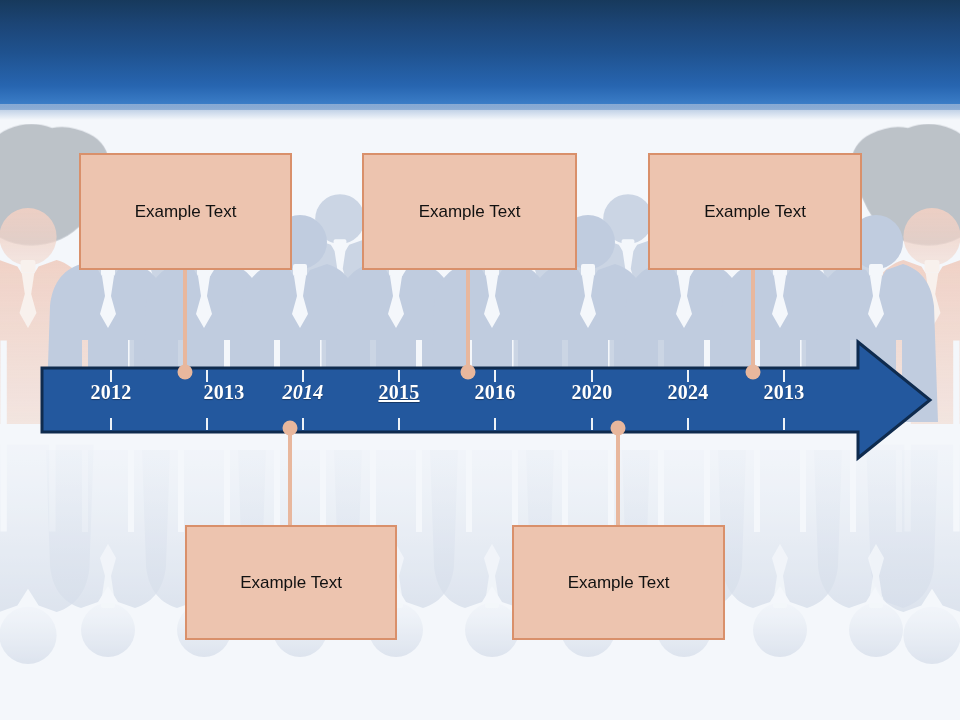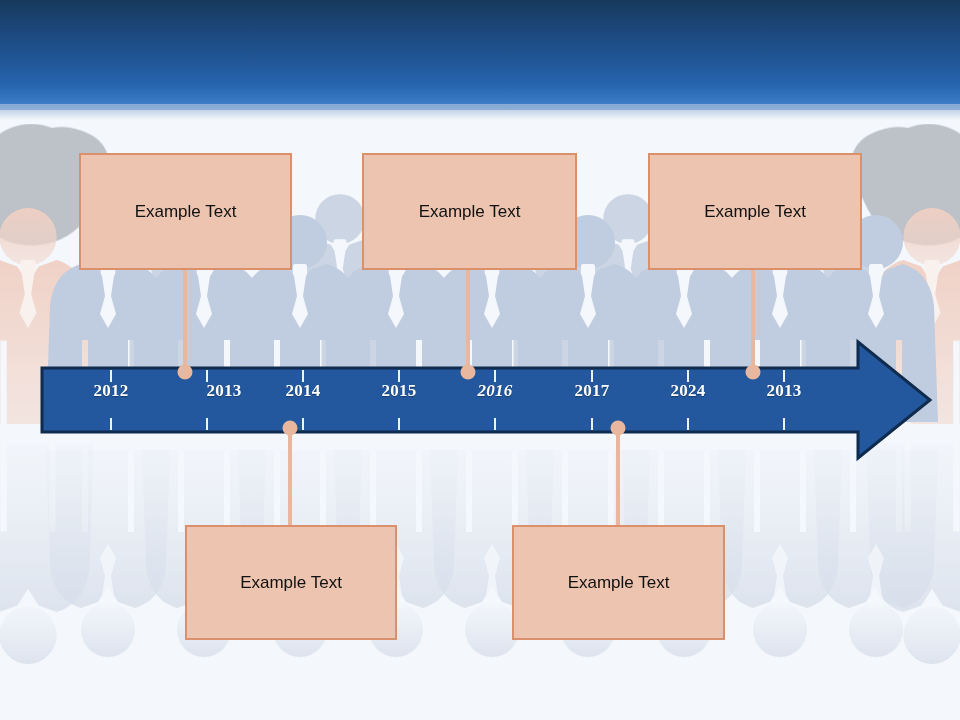--- a/index.html
+++ b/index.html
@@ -31,21 +31,21 @@
   }
 
   
   .bg{position:absolute;left:0;top:0;width:960px;height:720px;z-index:1;}
 
   
   .arrow{position:absolute;left:0;top:300px;width:960px;height:200px;z-index:20;}
 
   .year{
     position:absolute;top:381px;z-index:22;
-    color:#FFFFFF;font-size:17px;font-weight:bold;
+    color:#FFFFFF;font-size:20px;font-weight:bold;
     font-family:"Liberation Serif","DejaVu Serif",serif;
     transform:translateX(-50%);white-space:nowrap;
     text-shadow:0 1px 1px rgba(0,0,0,.35);
     letter-spacing:.3px;
   }
   .tick{
     position:absolute;width:2px;height:12px;background:#FFFFFF;
     z-index:22;transform:translateX(-50%);opacity:.92;
   }
   .tick.up{top:370px;}
@@ -321,30 +321,30 @@
 
   <div id="years-layer">
       <div class="tick up" style="left: 111px;"></div>
       <div class="tick dn" style="left: 111px;"></div>
       <div class="year" style="left: 111px;">2012</div>
       <div class="tick up" style="left: 207px;"></div>
       <div class="tick dn" style="left: 207px;"></div>
       <div class="year" style="left: 224px;">2013</div>
       <div class="tick up" style="left: 303px;"></div>
       <div class="tick dn" style="left: 303px;"></div>
-      <div class="year" style="left: 303px;">2014</div>
+      <div class="year" style="left: 303px; font-style: italic;">2014</div>
       <div class="tick up" style="left: 399px;"></div>
       <div class="tick dn" style="left: 399px;"></div>
-      <div class="year" style="left: 399px;">2015</div>
+      <div class="year" style="left: 399px; text-decoration: underline;">2015</div>
       <div class="tick up" style="left: 495px;"></div>
       <div class="tick dn" style="left: 495px;"></div>
-      <div class="year" style="left: 495px; font-style: italic;">2016</div>
+      <div class="year" style="left: 495px;">2016</div>
       <div class="tick up" style="left: 592px;"></div>
       <div class="tick dn" style="left: 592px;"></div>
-      <div class="year" style="left: 592px;">2017</div>
+      <div class="year" style="left: 592px;">2020</div>
       <div class="tick up" style="left: 688px;"></div>
       <div class="tick dn" style="left: 688px;"></div>
       <div class="year" style="left: 688px;">2024</div>
       <div class="tick up" style="left: 784px;"></div>
       <div class="tick dn" style="left: 784px;"></div>
       <div class="year" style="left: 784px;">2013</div>
     </div>
 
   <div id="callouts-layer">
       <div class="stem" style="left: 185px; background: rgb(232, 183, 157); top: 270px; height: 102px;"></div>

